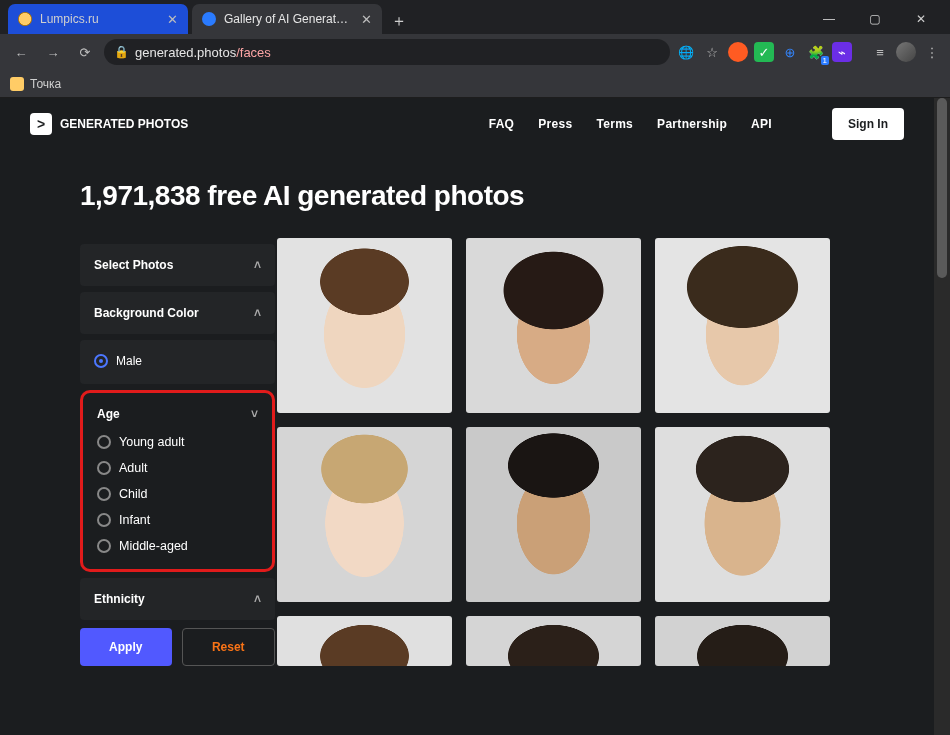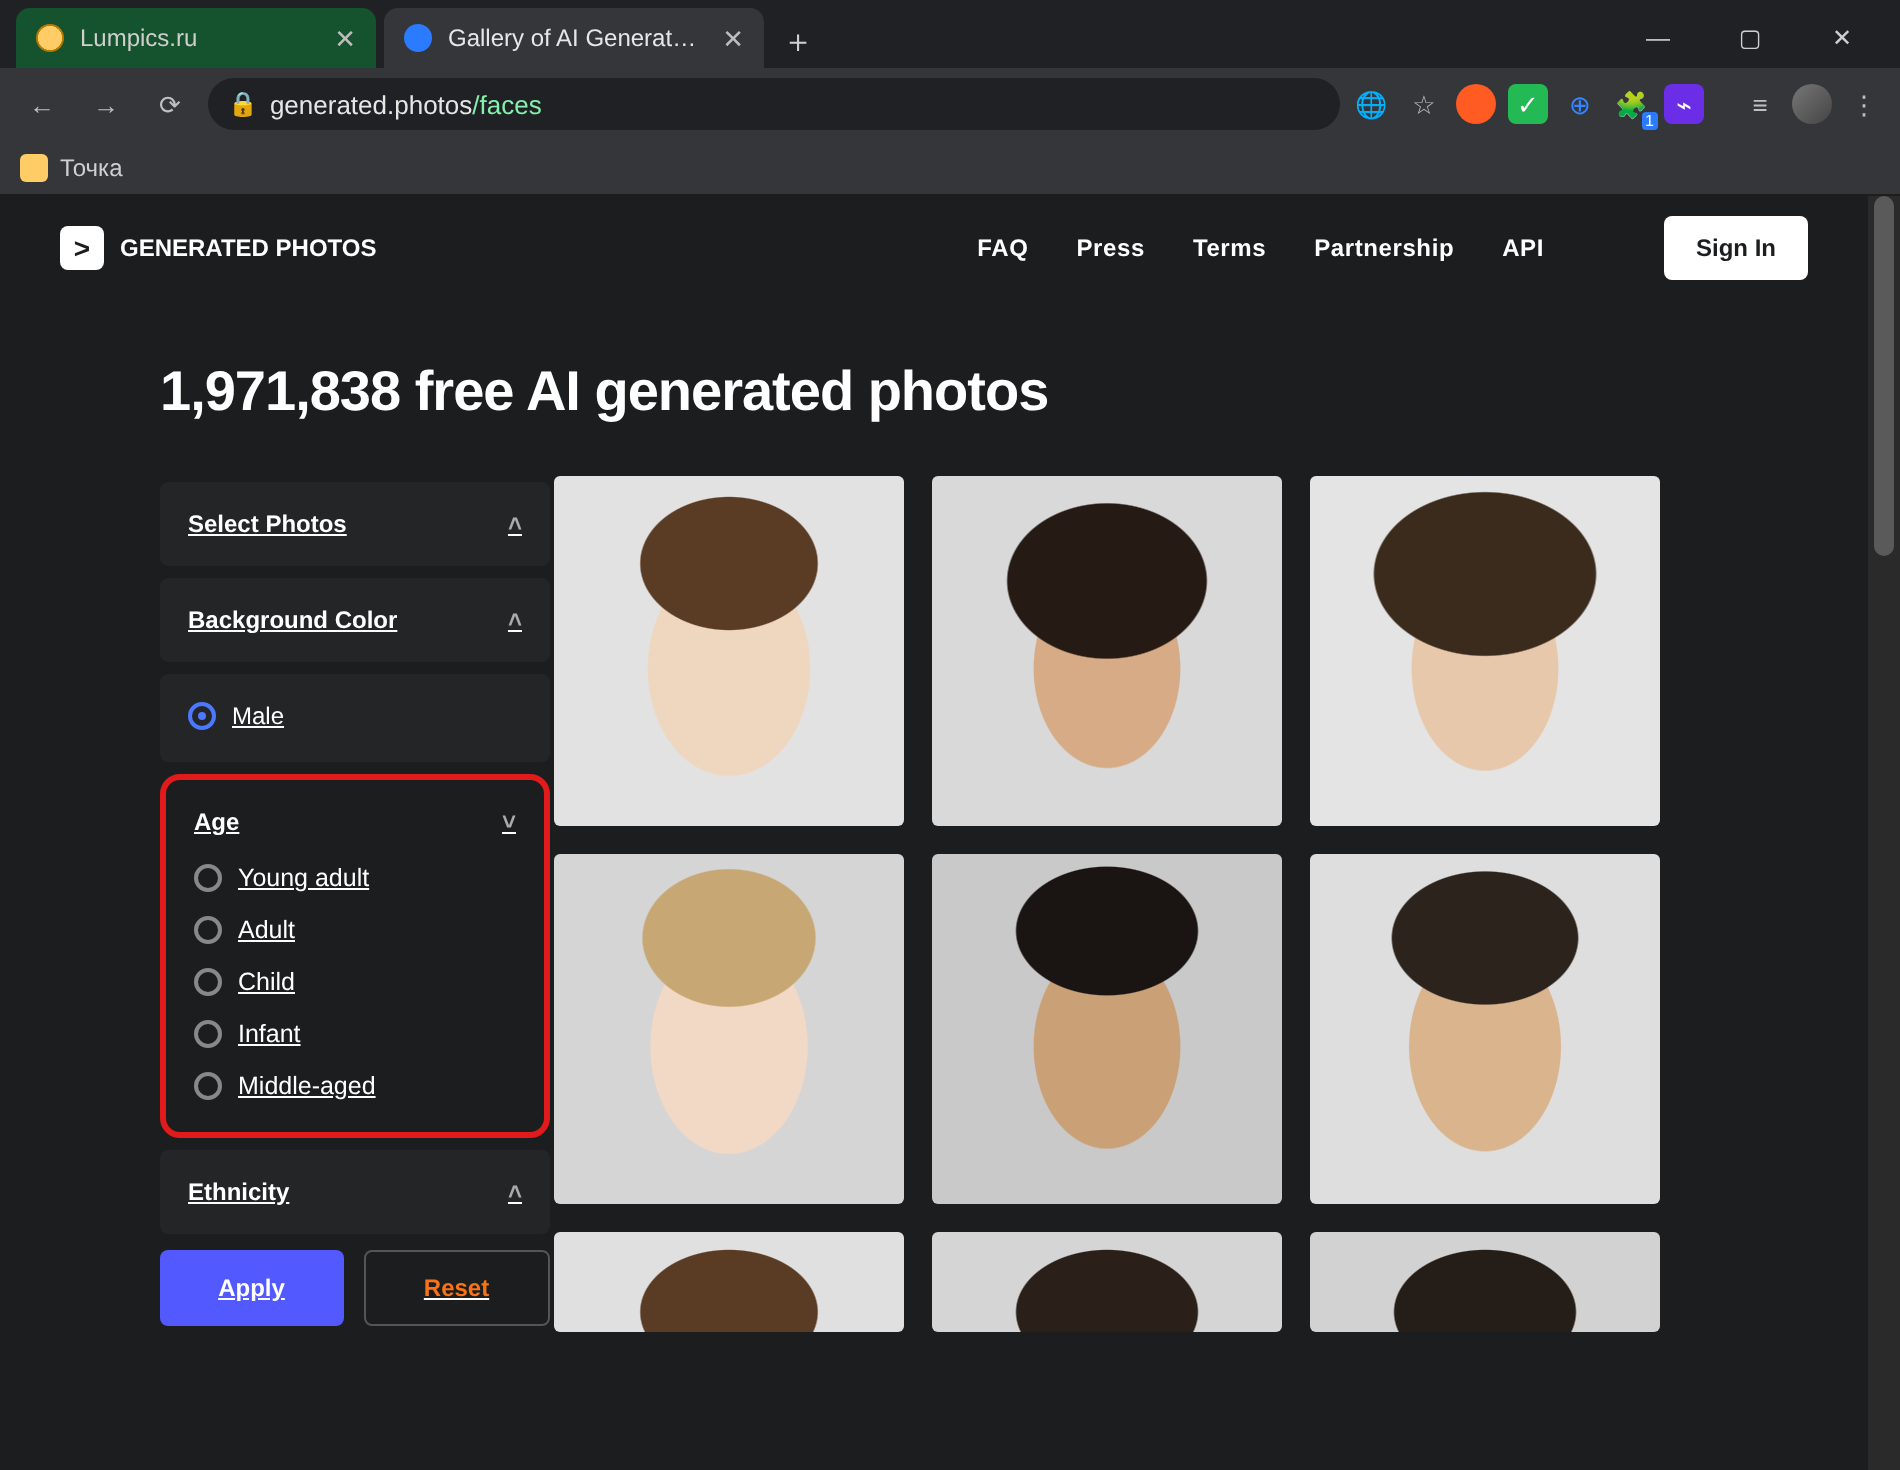--- a/index.html
+++ b/index.html
@@ -11,42 +11,42 @@
     overflow: hidden;
   }
 
   
   .window { background:#202124; height:735px; display:flex; flex-direction:column; }
 
   
   .tabstrip { display:flex; align-items:flex-end; height:34px; background:#202124; padding: 0 6px 0 8px; }
   .tab {
     display:flex; align-items:center; gap:8px;
-    background:#14532d; color:#cfcfcf; height:30px;
+    background:#1d4ed8; color:#cfcfcf; height:30px;
     min-width:180px; max-width:190px; padding:0 10px;
     border-radius:7px 7px 0 0; font-size:12px;
     margin-right:4px; position:relative;
   }
   .tab.active { background:#35363a; color:#e6e6e6; }
   .tab .favicon { width:14px; height:14px; border-radius:50%; flex:0 0 auto; }
   .fav-lumpics { background:radial-gradient(circle at 50% 50%, #ffcc66 0 60%, #b97a00 62% 100%); }
   .fav-gen { background:#2a7bff; border-radius:3px; }
   .tab .title { white-space:nowrap; overflow:hidden; text-overflow:ellipsis; flex:1; }
   .tab .closex { color:#bdbdbd; font-size:13px; line-height:1; }
   .newtab { width:26px; height:26px; color:#cfcfcf; display:flex; align-items:center; justify-content:center; font-size:16px; border-radius:50%; }
   .wincontrols { margin-left:auto; display:flex; color:#cfcfcf; }
   .winbtn { width:46px; height:30px; display:flex; align-items:center; justify-content:center; font-size:12px; }
 
   
   .toolbar { display:flex; align-items:center; gap:6px; height:36px; background:#35363a; padding:0 8px; color:#bfbfbf; font-size:13px; }
   .tbtn { width:26px; height:26px; display:flex; align-items:center; justify-content:center; border-radius:50%; color:#bfbfbf; }
   .addrbar { flex:1; background:#202124; border-radius:14px; height:26px; display:flex; align-items:center; padding:0 10px; color:#cfcfcf; gap:6px; }
   .addrbar .lock { font-size:12px; color:#bfbfbf; }
   .addrbar .url { color:#e6e6e6; }
-  .addrbar .url .dim { color:#86efac; }
+  .addrbar .url .dim { color:#fca5a5; }
   .tb-icons { display:flex; gap:6px; align-items:center; }
   .ticon { width:20px; height:20px; border-radius:4px; display:flex; align-items:center; justify-content:center; font-size:13px; }
   .ic-translate { color:#bfbfbf; }
   .ic-star { color:#bfbfbf; }
   .purple { background:#6b2ee6; color:#fff; }
   .orange { background:#ff5b22; border-radius:50%; }
   .green { background:#23b954; color:#fff; }
   .globe { color:#3486ff; }
   .puzzle { color:#bfbfbf; position:relative; }
   .badge-b { position:absolute; right:-3px; bottom:-3px; font-size:8px; background:#2a7bff; color:#fff; padding:0 2px; border-radius:2px; }
@@ -66,21 +66,21 @@
   .ph { display:flex; align-items:center; height:52px; padding:0 30px; background:#1b1d1f; color:#fff; font-size:12px; font-weight:bold; gap:24px; }
   .ph .logo { display:flex; align-items:center; gap:8px; margin-right:auto; }
   .logo-sq { width:22px; height:22px; background:#fff; border-radius:4px; color:#1b1d1f; display:flex; align-items:center; justify-content:center; font-size:14px; font-weight:bold; }
   .ph .navlink { color:#fff; letter-spacing:.3px; }
   .sign { background:#fff; color:#1b1d1f; padding:9px 16px; border-radius:4px; font-weight:bold; font-size:12px; }
 
   
   .content { padding:10px 30px 30px; color:#fff; }
   .h1 { font-size:28px; font-weight:800; margin:20px 0 26px 50px; letter-spacing:-.5px; }
 
-  .cols { display:flex; gap:2px; align-items:center; margin-left:50px;text-decoration:underline; }
+  .cols { display:flex; gap:2px; align-items:flex-end; margin-left:50px; }
 
   
   .filters { width:195px; background:#1b1d1f; color:#fff; font-size:12.5px; }
   .acc { background:#232527; border-radius:4px; margin-bottom:6px; padding:14px 14px; display:flex; align-items:center; justify-content:space-between; font-weight:bold; font-size:12px; }
   .acc .chev { color:#aaa; }
   .subsec { background:#232527; padding:8px 14px 10px; border-radius:4px; margin-bottom:6px; font-size:12px; }
   .radio-row { display:flex; align-items:center; gap:8px; padding:6px 0; }
   .radio { width:14px; height:14px; border:2px solid #888; border-radius:50%; flex:0 0 auto; position:relative; }
   .radio.sel { border-color:#4c77ff; }
   .radio.sel::after { content:""; position:absolute; inset:3px; background:#4c77ff; border-radius:50%; }

